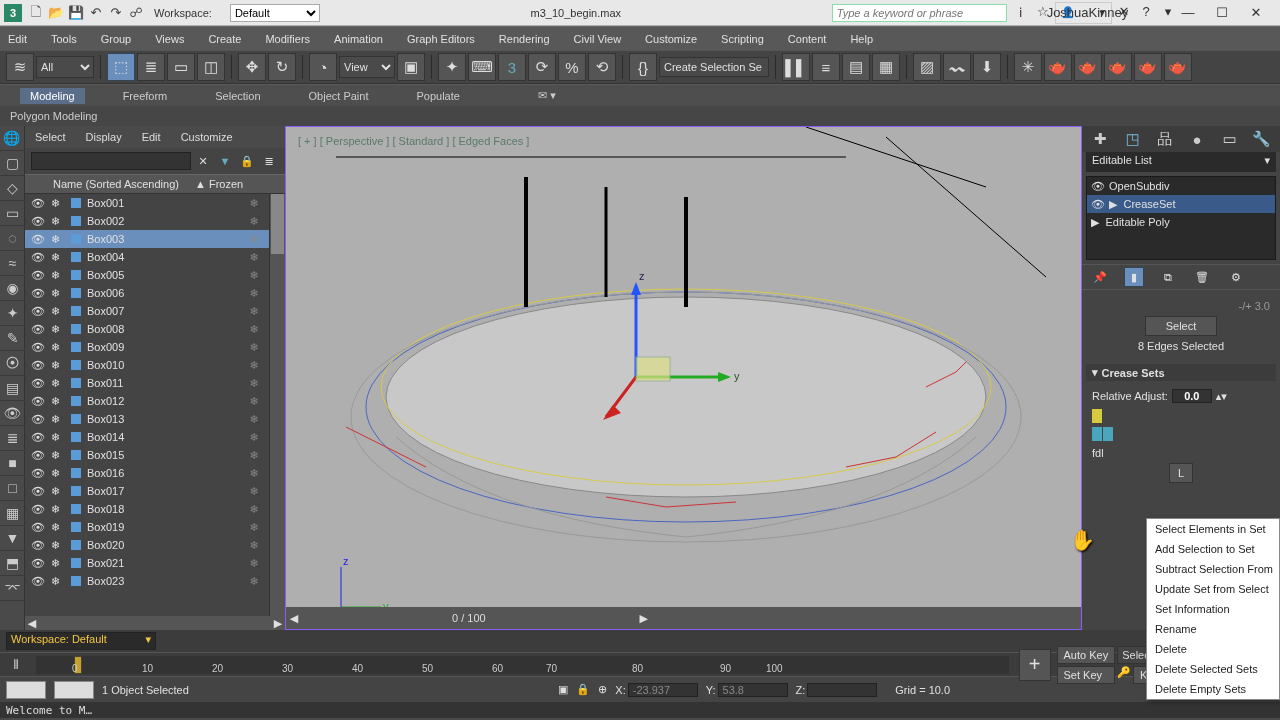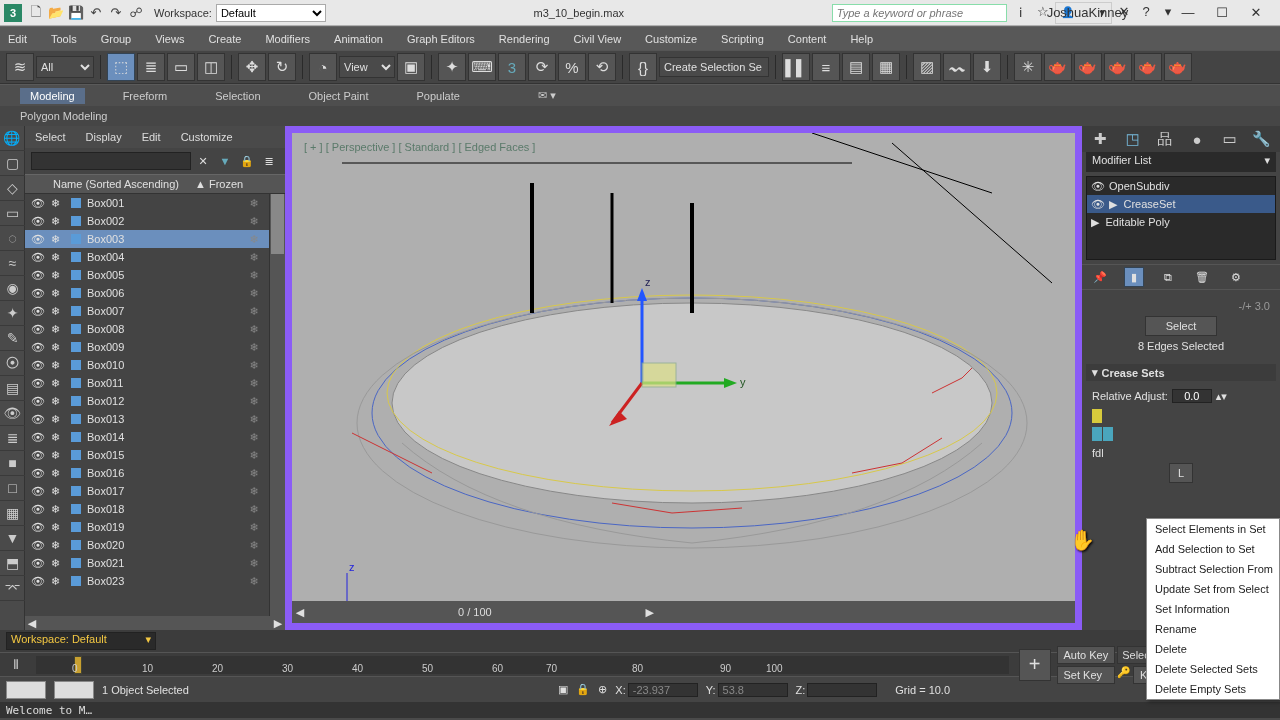--- a/index.html
+++ b/index.html
@@ -4,21 +4,21 @@
 <style>
 * { margin: 0; padding: 0; box-sizing: border-box; font-family: "Segoe UI", Tahoma, sans-serif; font-size: 11px; }
 body { width: 1280px; height: 720px; overflow: hidden; background: #4a4a4a; color: #e0e0e0; user-select: none; }
 
 
 .titlebar { height: 26px; background: #e8e8e8; display: flex; align-items: center; padding: 2px 4px; color: #333; border-bottom: 1px solid #b0b0b0; }
 .titlebar .logo { width: 18px; height: 18px; background: #2a8866; margin-right: 4px; display: flex; align-items: center; justify-content: center; color: #fff; font-weight: bold; }
 .titlebar .icons { display: flex; gap: 0px; }
 .titlebar .icons span { width: 20px; height: 20px; display:flex; align-items:center; justify-content:center; font-size:13px; color:#444; }
 .titlebar .ws-label { margin-left: 8px; color:#333; }
-.titlebar select { margin-left: 4px; width: 110px; background:#fff; border:1px solid #aaa; height:18px; }
+.titlebar select { margin-left: 18px; width: 90px; background:#fff; border:1px solid #aaa; height:18px; }
 .titlebar .fname { flex: 1; text-align: center; color:#333; }
 .titlebar .search { border:1px solid #8da; width:175px; height:18px; padding:0 4px; color:#999; font-style:italic; }
 .titlebar .right-icons { display:flex; gap:2px; margin-left:4px; }
 .titlebar .right-icons span { width:20px; height:20px; display:flex; align-items:center; justify-content:center; font-size:13px; }
 .titlebar .username { display:flex; align-items:center; gap:2px; padding:0 6px; border:1px solid #ccc; }
 .winbtns { display:flex; gap:14px; margin-left:auto; margin-right:10px; }
 .winbtns span { width:20px; height:20px; display:flex; align-items:center; justify-content:center; font-size:13px; color:#333; }
 
 
 .menubar { height: 24px; background: #585858; display:flex; align-items:center; padding:0 8px; gap:24px; border-top:1px solid #666; }
@@ -30,21 +30,21 @@
 .tb-btn { width: 28px; height: 28px; background:#555; border:1px solid #333; display:flex; align-items:center; justify-content:center; font-size:15px; color:#ddd; }
 .tb-btn.sel { background:#6b8fbd; border:1px solid #345; }
 .toolbar select { background:#4a4a4a; color:#e0e0e0; border:1px solid #333; height:22px; }
 .toolbar input {background:#4a4a4a; color:#e0e0e0; border:1px solid #333; height:20px; width:110px; padding:0 4px;}
 
 
 .ribbon-tabs { height: 22px; background: #4e4e4e; display:flex; align-items:center; padding-left:20px; gap:28px; border-top:1px solid #5a5a5a; }
 .ribbon-tabs span { color:#ccc; padding:2px 10px; }
 .ribbon-tabs span.active { background:#5a6e8a; color:#fff; }
 .ribbon-tabs .mail { margin-left:30px; }
-.ribbon-sub { height: 20px; background: #464646; color:#ccc; padding-left:20px; display:flex; align-items:center; }
+.ribbon-sub { height: 20px; background: #464646; color:#ccc; padding-left:10px; display:flex; align-items:center; }
 
 
 .main { display:flex; height: 504px; }
 .left-tools { width:25px; background:#4a4a4a; border-right:1px solid #333; display:flex; flex-direction:column; }
 .left-tools .lt { width:25px; height:25px; border-bottom:1px solid #3a3a3a; display:flex; align-items:center; justify-content:center; font-size:14px; color:#ccc; }
 
 
 .scene-explorer { width:260px; background:#444; display:flex; flex-direction:column; }
 .se-menu { height:22px; background:#4a4a4a; display:flex; align-items:center; gap:20px; padding:0 10px; }
 .se-menu span { color:#ddd; }
@@ -62,21 +62,21 @@
 .se-row .freeze { width:14px; }
 .se-row .obj { width:10px; height:10px; background:#5a9bd8; }
 .se-row .name { flex:1; }
 .vscroll { width:16px; background:#555; border-left:1px solid #333; position:relative; }
 .vscroll .thumb { position:absolute; top:0; left:1px; right:1px; height:60px; background:#888; }
 .hscroll { height:14px; background:#555; display:flex; align-items:center; }
 .hscroll .hl, .hscroll .hr { width:14px; text-align:center; }
 .hscroll .ht { flex:1; }
 
 
-.viewport { flex:1; background:#afafaf; position:relative; overflow:hidden; border:7px solid #8b5cf6; }
+.viewport { flex:1; background:#afafaf; position:relative; overflow:hidden; border:1px solid #8b5cf6; }
 .viewport .vp-label { position:absolute; top:8px; left:12px; color:#5a7a6a; font-size:11px; }
 .viewport svg { position:absolute; top:0; left:0; }
 .viewport .wm { position:absolute; font-size:36px; color:#999; opacity:.3; }
 .viewport .timeline { position:absolute; bottom:0; left:0; right:0; height:22px; background:#555; display:flex; align-items:center; }
 .viewport .timeline .tarrow { width:16px; text-align:center; }
 .viewport .timeline .tframe { flex:0 0 auto; padding:0 150px 0 150px; color:#ddd; }
 
 
 .cmd-panel { width:198px; background:#444; display:flex; flex-direction:column; }
 .cmd-tabs { height:26px; background:#3c3c3c; display:flex; align-items:center; gap:8px; padding:0 6px; }
@@ -90,21 +90,21 @@
 .modstack .mrow.sel { background:#3a5a8a; }
 .modstack .eye { width:12px; }
 .mod-btns { height:26px; display:flex; align-items:center; gap:14px; padding:0 8px; border-top:1px solid #555; border-bottom:1px solid #555; }
 .mod-btns .mb { width:20px; height:20px; display:flex; align-items:center; justify-content:center; }
 .mod-btns .mb.on { background:#6b8fbd; border:1px solid #345; }
 .rollout { margin:2px 4px; background:#444; }
 .rollout-header { background:#3c3c3c; padding:2px 6px; font-weight:bold; display:flex; align-items:center; gap:4px; }
 .roll-body { padding:4px 6px; }
 .roll-body .row { display:flex; align-items:center; gap:4px; margin:4px 0; }
 .roll-body button { background:#555; color:#e0e0e0; border:1px solid #333; padding:3px 20px; }
-.roll-body input[type=text] { width:40px; background:#333; color:#fff; border:1px solid #222; text-align:center; }
+.roll-body input[type=text] { width:40px; background:#333; color:#fff; border:1px solid #222; text-align:center;font-weight:bold; }
 .set-row { display:flex; align-items:center; gap:4px; height:18px; }
 .set-row .swatch1 { width:10px; height:14px; background:#d7ca3c; }
 .set-row .swatch2 { display:flex; gap:1px; } .swatch2 .s { width:10px; height:14px; background:#4aa6bd; }
 .context-menu { position:absolute; right:0; top:518px; width:134px; background:#fff; border:1px solid #888; box-shadow:2px 2px 4px rgba(0,0,0,.4); z-index:10; }
 .context-menu .mi { padding:4px 8px; color:#222; white-space:nowrap; }
 
 
 .bottom1 { height: 22px; background:#3c3c3c; display:flex; align-items:center; padding:0 6px; gap:6px;justify-content:center;}
 .bottom1 .wsdd { background:#2a2a2a; color:#f4c842; border:1px solid #222; height:18px; width:150px; padding:0 4px;}
 .bottom1 .wsbtn { width:20px; height:18px; background:#555; display:flex; align-items:center; justify-content:center; margin-left:auto;}
@@ -487,21 +487,21 @@
 
   <div class="cmd-panel">
     <div class="cmd-tabs">
       <div class="ct">✚</div>
       <div class="ct" style="color:#7bd;">◳</div>
       <div class="ct">品</div>
       <div class="ct">●</div>
       <div class="ct">▭</div>
       <div class="ct">🔧</div>
     </div>
-    <div class="modlist"><span>Modifier List</span> <span style="float:right;">▾</span></div>
+    <div class="modlist"><span>Editable List</span> <span style="float:right;">▾</span></div>
     <div class="modstack">
       <div class="mrow">
           <span class="eye">👁</span>
           <span>OpenSubdiv</span>
         </div>
       <div class="mrow sel">
           <span class="eye">👁</span>
           <span>▶</span>
           <span>CreaseSet</span>
         </div>

